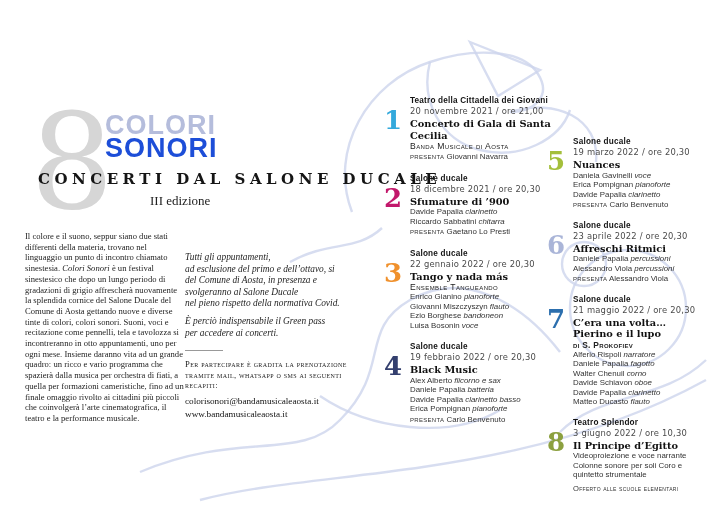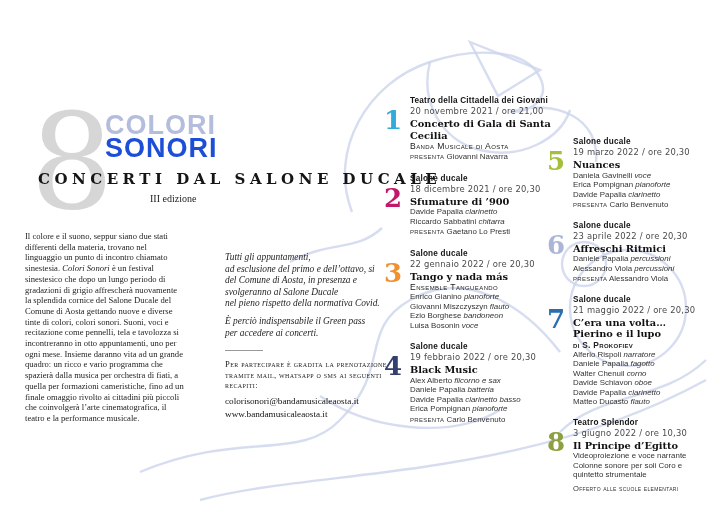--- a/index.html
+++ b/index.html
@@ -16,28 +16,28 @@
   
   .watermark{position:absolute;left:30px;top:96px;font-family:"DejaVu Serif",serif;
              font-size:132px;line-height:132px;font-weight:400;z-index:1;}
   .logo1{position:absolute;left:105px;top:113px;font-weight:bold;font-size:27px;
          letter-spacing:1px;line-height:24px;}
   .logo2{position:absolute;left:105px;top:136px;font-weight:bold;font-size:27px;
          letter-spacing:1px;line-height:24px;color:#1d4ed8;}
   .subtitle{position:absolute;left:38px;top:170px;font-family:"DejaVu Serif",serif;
             font-weight:bold;font-size:15px;letter-spacing:4.5px;color:#151515;white-space:nowrap;}
   .edition{position:absolute;left:150px;top:193px;font-family:"Liberation Serif",serif;
-           font-size:10px;color:#222;}
+           font-size:13px;color:#222;}
 
   
   .intro{position:absolute;left:25px;top:231px;width:160px;
          font-family:"Liberation Serif",serif;font-size:8.6px;line-height:10.7px;color:#1d1d1d;}
 
   
-  .notice{position:absolute;left:185px;top:252px;width:172px;color:#1d1d1d;margin-left:40px;}
+  .notice{position:absolute;left:185px;top:252px;width:172px;color:#1d1d1d;}
   .notice-par{font-family:"Liberation Serif",serif;font-style:italic;
               font-size:9.4px;line-height:11.6px;}
   .notice-par.second{margin-top:6px;}
   .divider{width:38px;height:0;border-top:1px solid #999;margin:11px 0 8px 0;}
   .booking{font-family:Liberation Serif, serif;font-variant:small-caps;
            font-size:8.6px;line-height:10.4px;letter-spacing:.4px;color:#222;}
   .contact{font-family:"Liberation Serif",serif;font-size:9.2px;line-height:12.5px;
            color:#111;margin-top:5px;}
   .contact .row{display:flex;align-items:center;gap:3px;}
   .cicon{display:inline-flex;align-items:center;justify-content:center;

